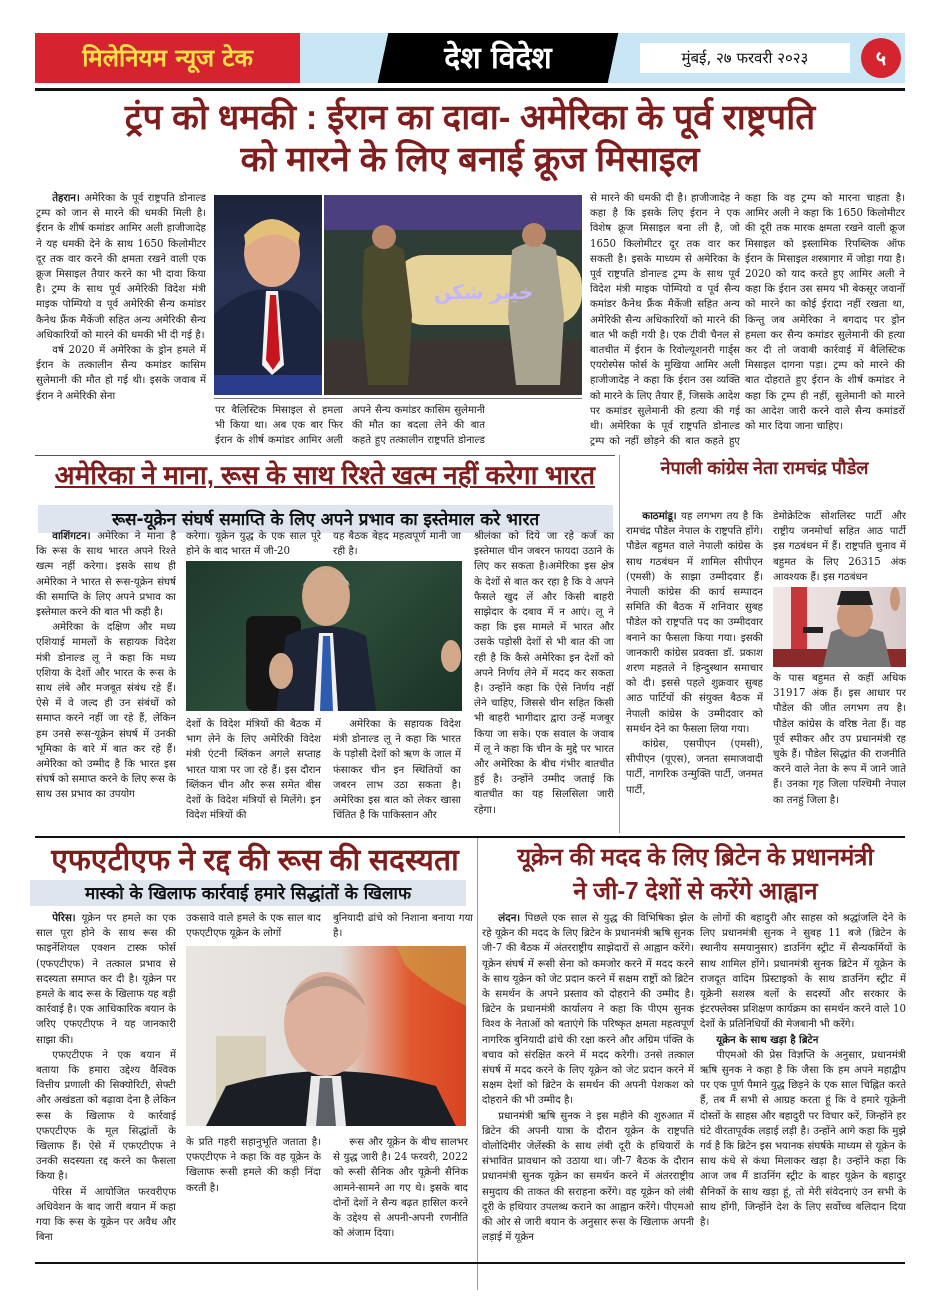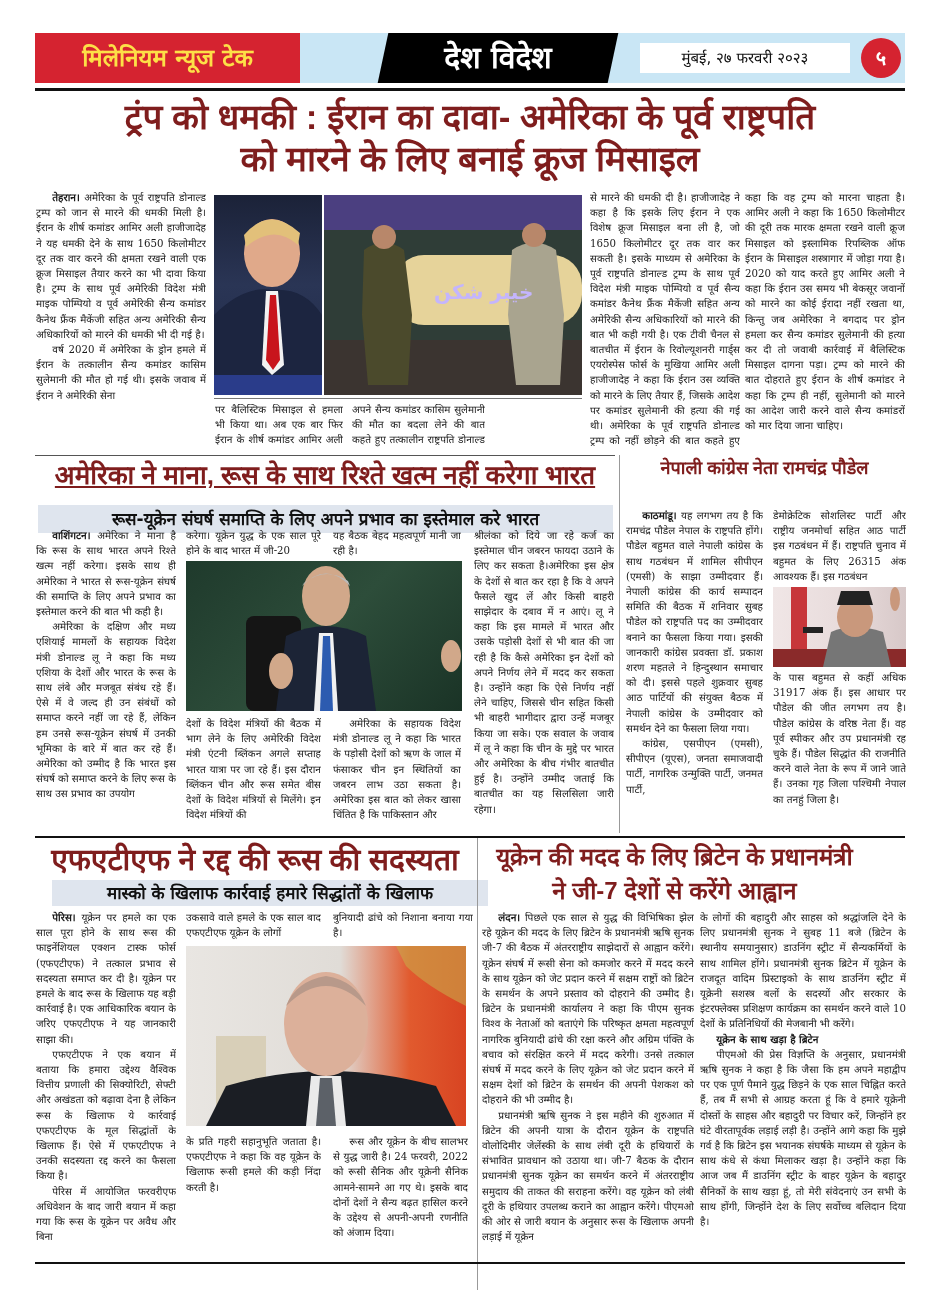--- a/index.html
+++ b/index.html
@@ -153,21 +153,21 @@
     <rect x="30" y="40" width="20" height="6" fill="#222"></rect>
   </svg>
 </div>
 <div class="col" style="left:773px; top:670px; width:133px; height:163px;">
   <div>के पास बहुमत से कहीं अधिक 31917 अंक हैं। इस आधार पर पौडेल की जीत लगभग तय है। पौडेल कांग्रेस के वरिष्ठ नेता हैं। वह पूर्व स्पीकर और उप प्रधानमंत्री रह चुके हैं। पौडेल सिद्धांत की राजनीति करने वाले नेता के रूप में जाने जाते हैं। उनका गृह जिला पश्चिमी नेपाल का तनहुं जिला है।</div>
 </div>
 
 <div class="rule" style="top:836px; height:2px;"></div>
 
 <div class="hl" style="left:35px; top:838px; width:440px; font-size:30px; line-height:44px;">एफएटीएफ ने रद्द की रूस की सदस्यता</div>
-<div class="sub" style="left:52px; top:880px; width:436px; height:26px; line-height:26px;">मास्को के खिलाफ कार्रवाई हमारे सिद्धांतों के खिलाफ</div>
+<div class="sub" style="left:30px; top:880px; width:436px; height:26px; line-height:26px;">मास्को के खिलाफ कार्रवाई हमारे सिद्धांतों के खिलाफ</div>
 
 <div class="col" style="left:36px; top:910px; width:140px; height:380px;">
   <p><b>पेरिस।</b> <span>यूक्रेन पर हमले का एक साल पूरा होने के साथ रूस की फाइनेंशियल एक्शन टास्क फोर्स (एफएटीएफ) ने तत्काल प्रभाव से सदस्यता समाप्त कर दी है। यूक्रेन पर हमले के बाद रूस के खिलाफ यह बड़ी कार्रवाई है। एक आधिकारिक बयान के जरिए एफएटीएफ ने यह जानकारी साझा की।</span></p>
   <p>एफएटीएफ ने एक बयान में बताया कि हमारा उद्देश्य वैश्विक वित्तीय प्रणाली की सिक्योरिटी, सेफ्टी और अखंडता को बढ़ावा देना है लेकिन रूस के खिलाफ ये कार्रवाई एफएटीएफ के मूल सिद्धांतों के खिलाफ हैं। ऐसे में एफएटीएफ ने उनकी सदस्यता रद्द करने का फैसला किया है।</p>
   <p>पेरिस में आयोजित फरवरीएफ अधिवेशन के बाद जारी बयान में कहा गया कि रूस के यूक्रेन पर अवैध और बिना</p>
 </div>
 <div class="col" style="left:186px; top:910px; width:135px; height:32px;">
   <div>उकसावे वाले हमले के एक साल बाद एफएटीएफ यूक्रेन के लोगों</div>
 </div>
 <div class="col" style="left:333px; top:910px; width:140px; height:32px;">
@@ -186,21 +186,21 @@
 </div>
 <div class="col" style="left:186px; top:1134px; width:135px; height:156px;">
   <div>के प्रति गहरी सहानुभूति जताता है। एफएटीएफ ने कहा कि वह यूक्रेन के खिलाफ रूसी हमले की कड़ी निंदा करती है।</div>
 </div>
 <div class="col" style="left:333px; top:1134px; width:135px; height:156px;">
   <p>रूस और यूक्रेन के बीच सालभर से युद्ध जारी है। 24 फरवरी, 2022 को रूसी सैनिक और यूक्रेनी सैनिक आमने-सामने आ गए थे। इसके बाद दोनों देशों ने सैन्य बढ़त हासिल करने के उद्देश्य से अपनी-अपनी रणनीति को अंजाम दिया।</p>
 </div>
 
 <div class="vline" style="left:477px; top:838px; height:452px;"></div>
 
-<div class="hl" style="left:462px; top:840px; width:425px; font-size:24px; line-height:34px;">
+<div class="hl" style="left:483px; top:840px; width:425px; font-size:24px; line-height:34px;">
   <div>यूक्रेन की मदद के लिए ब्रिटेन के प्रधानमंत्री</div>
   <div>ने जी-7 देशों से करेंगे आह्वान</div>
 </div>
 <div class="col" style="left:482px; top:910px; width:212px; height:360px;">
   <p><b>लंदन।</b> <span>पिछले एक साल से युद्ध की विभिषिका झेल रहे यूक्रेन की मदद के लिए ब्रिटेन के प्रधानमंत्री ऋषि सुनक जी-7 की बैठक में अंतरराष्ट्रीय साझेदारों से आह्वान करेंगे। यूक्रेन संघर्ष में रूसी सेना को कमजोर करने में मदद करने के साथ यूक्रेन को जेट प्रदान करने में सक्षम राष्ट्रों को ब्रिटेन के समर्थन के अपने प्रस्ताव को दोहराने की उम्मीद है। ब्रिटेन के प्रधानमंत्री कार्यालय ने कहा कि पीएम सुनक विश्व के नेताओं को बताएंगे कि परिष्कृत क्षमता महत्वपूर्ण नागरिक बुनियादी ढांचे की रक्षा करने और अग्रिम पंक्ति के बचाव को संरक्षित करने में मदद करेगी। उनसे तत्काल संघर्ष में मदद करने के लिए यूक्रेन को जेट प्रदान करने में सक्षम देशों को ब्रिटेन के समर्थन की अपनी पेशकश को दोहराने की भी उम्मीद है।</span></p>
   <p>प्रधानमंत्री ऋषि सुनक ने इस महीने की शुरुआत में ब्रिटेन की अपनी यात्रा के दौरान यूक्रेन के राष्ट्रपति वोलोदिमीर जेलेंस्की के साथ लंबी दूरी के हथियारों के संभावित प्रावधान को उठाया था। जी-7 बैठक के दौरान प्रधानमंत्री सुनक यूक्रेन का समर्थन करने में अंतरराष्ट्रीय समुदाय की ताकत की सराहना करेंगे। वह यूक्रेन को लंबी दूरी के हथियार उपलब्ध कराने का आह्वान करेंगे। पीएमओ की ओर से जारी बयान के अनुसार रूस के खिलाफ अपनी लड़ाई में यूक्रेन</p>
 </div>
 <div class="col" style="left:700px; top:910px; width:206px; height:360px;">
   <div>के लोगों की बहादुरी और साहस को श्रद्धांजलि देने के लिए प्रधानमंत्री सुनक ने सुबह 11 बजे (ब्रिटेन के स्थानीय समयानुसार) डाउनिंग स्ट्रीट में सैन्यकर्मियों के साथ शामिल होंगे। प्रधानमंत्री सुनक ब्रिटेन में यूक्रेन के राजदूत वादिम प्रिस्टाइको के साथ डाउनिंग स्ट्रीट में यूक्रेनी सशस्त्र बलों के सदस्यों और सरकार के इंटरफ्लेक्स प्रशिक्षण कार्यक्रम का समर्थन करने वाले 10 देशों के प्रतिनिधियों की मेजबानी भी करेंगे।</div>
   <div class="subhead">यूक्रेन के साथ खड़ा है ब्रिटेन</div>

